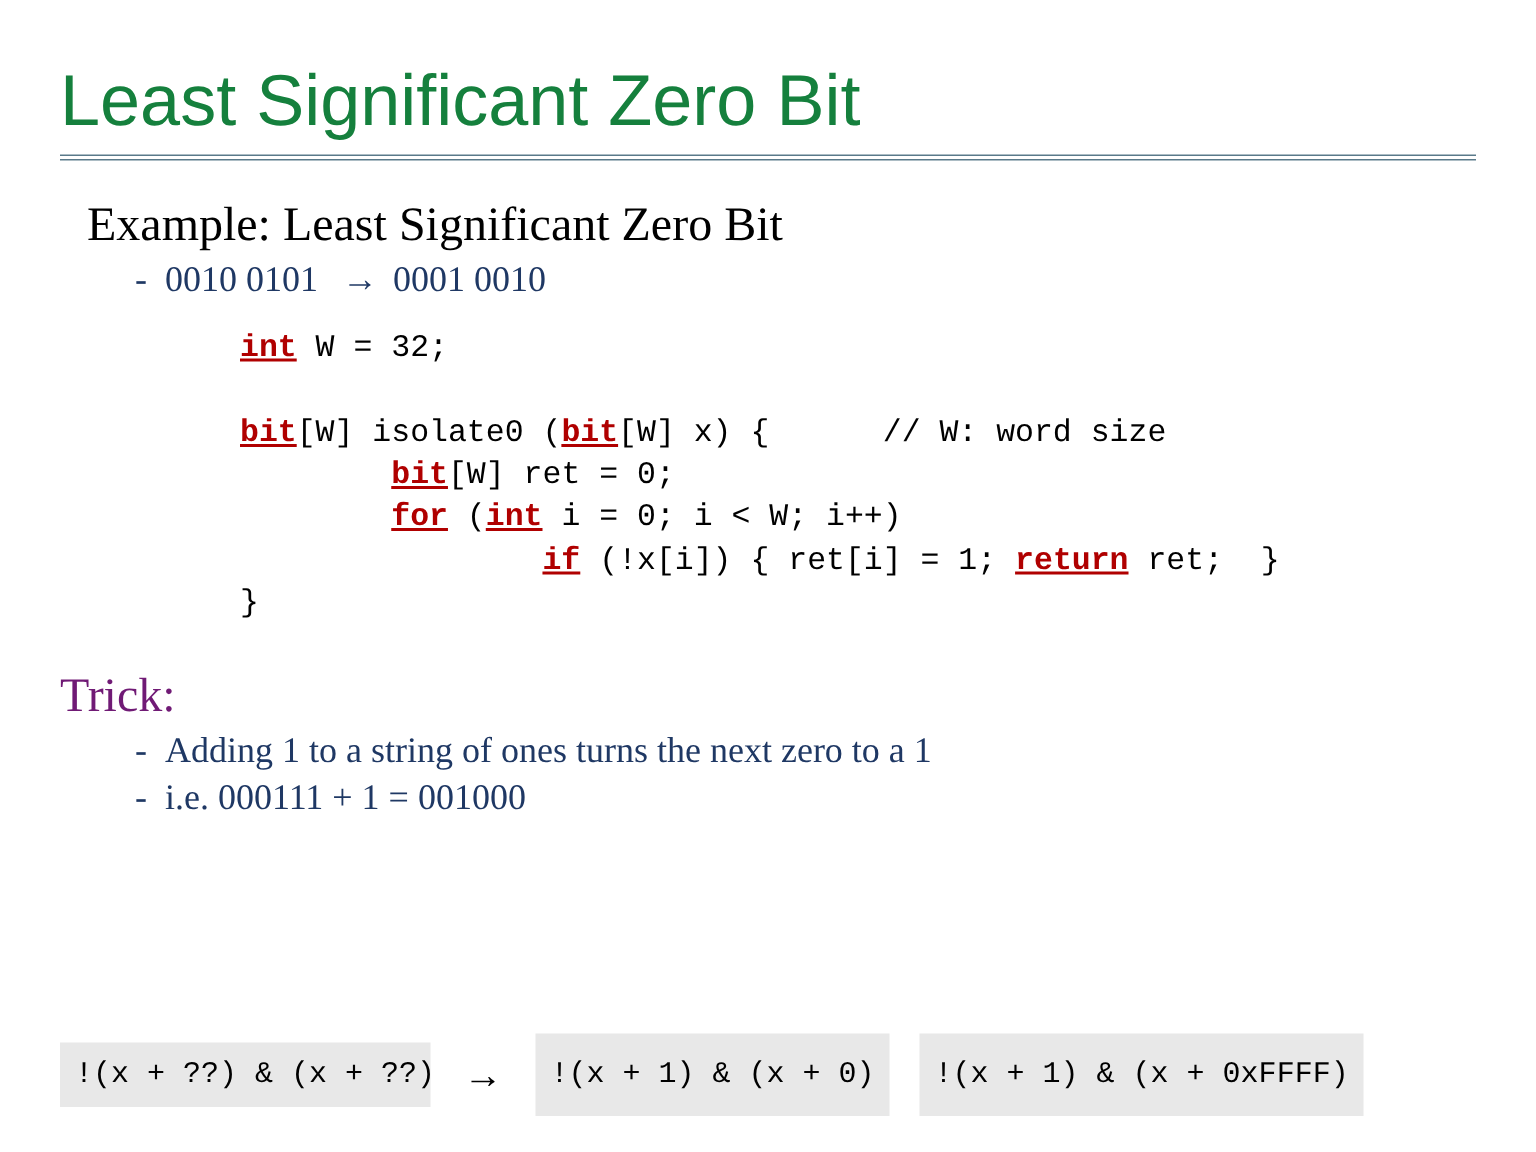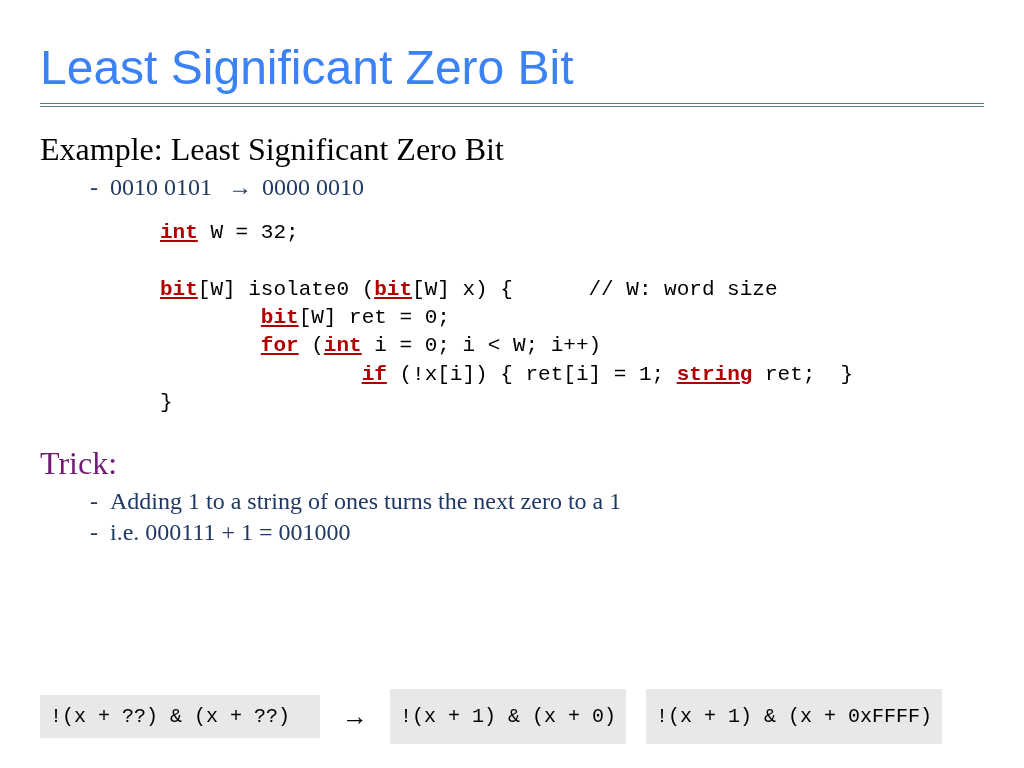--- a/index.html
+++ b/index.html
@@ -12,37 +12,37 @@
   }
   .slide {
     width: 1024px; height: 768px;
     padding: 40px 40px 20px 40px;
     position: relative;
   }
   .title {
     font-family: 'Segoe UI', 'Helvetica Neue', Arial, sans-serif;
     font-size: 48px;
     font-weight: 400;
-    color: #3b82f6;
+    color: #15803d;
     margin: 0 0 8px 0;
   }
   .title-underline {
     width: 100%;
     border-bottom: 1px solid #5a7a8a;
     margin-bottom: 2px;
   }
   .title-underline2 {
     width: 100%;
     border-bottom: 1px solid #5a7a8a;
     margin-bottom: 24px;
   }
   .subtitle {
     font-size: 32px;
     color: #000;
-    margin: 0 0 6px 0;
+    margin: 0 0 6px 18px;
   }
   .bullet {
     font-size: 24px;
     color: #1f3864;
     margin: 4px 0 4px 50px;
   }
   .bullet-dash {
     display: inline-block;
     width: 20px;
     color: #1f3864;
@@ -74,21 +74,21 @@
     gap: 16px;
   }
   .expr-box {
     font-family: Consolas, 'Courier New', monospace;
     font-size: 20px;
     background: #e8e8e8;
     padding: 16px 10px;
     white-space: nowrap;
   }
   .expr-box-big {
-    width: 280px;
+    width: 247px;
     padding: 10px 10px;
   }
   .options {
     display: grid;
     grid-template-columns: auto auto;
     gap: 10px 20px;
   }
   .big-arrow {
     font-family: Georgia, serif;
     font-size: 26px;
@@ -99,29 +99,29 @@
 </head>
 <body>
 
 <div class="slide">
   <h1 class="title">Least Significant Zero Bit</h1>
   <div class="title-underline"></div>
   <div class="title-underline2"></div>
 
   <div class="subtitle">Example: Least Significant Zero Bit</div>
   <div class="bullet">
-    <span class="bullet-dash">-</span><span>0010 0101</span>&nbsp;&nbsp;<span class="arrow">→</span>&nbsp;<span>0000 0010</span>
+    <span class="bullet-dash">-</span><span>0010 0101</span>&nbsp;&nbsp;<span class="arrow">→</span>&nbsp;<span>0001 0010</span>
   </div>
 
   <pre class="codeblock"><span class="kw">int</span><span> W = 32;</span>
 
 <span class="kw">bit</span><span>[W] isolate0 (</span><span class="kw">bit</span><span>[W] x) {      // W: word size</span>
 <span>        </span><span class="kw">bit</span><span>[W] ret = 0;</span>
 <span>        </span><span class="kw">for</span><span> (</span><span class="kw">int</span><span> i = 0; i &lt; W; i++)</span>
-<span>                </span><span class="kw">if</span><span> (!x[i]) { ret[i] = 1; </span><span class="kw">string</span><span> ret;  }</span>
+<span>                </span><span class="kw">if</span><span> (!x[i]) { ret[i] = 1; </span><span class="kw">return</span><span> ret;  }</span>
 <span>}</span></pre>
 
   <div class="trick-title">Trick:</div>
   <div class="bullet">
     <span class="bullet-dash">-</span><span>Adding 1 to a string of ones turns the next zero to a 1</span>
   </div>
   <div class="bullet">
     <span class="bullet-dash">-</span><span>i.e. 000111 + 1 = 001000</span>
   </div>
 

